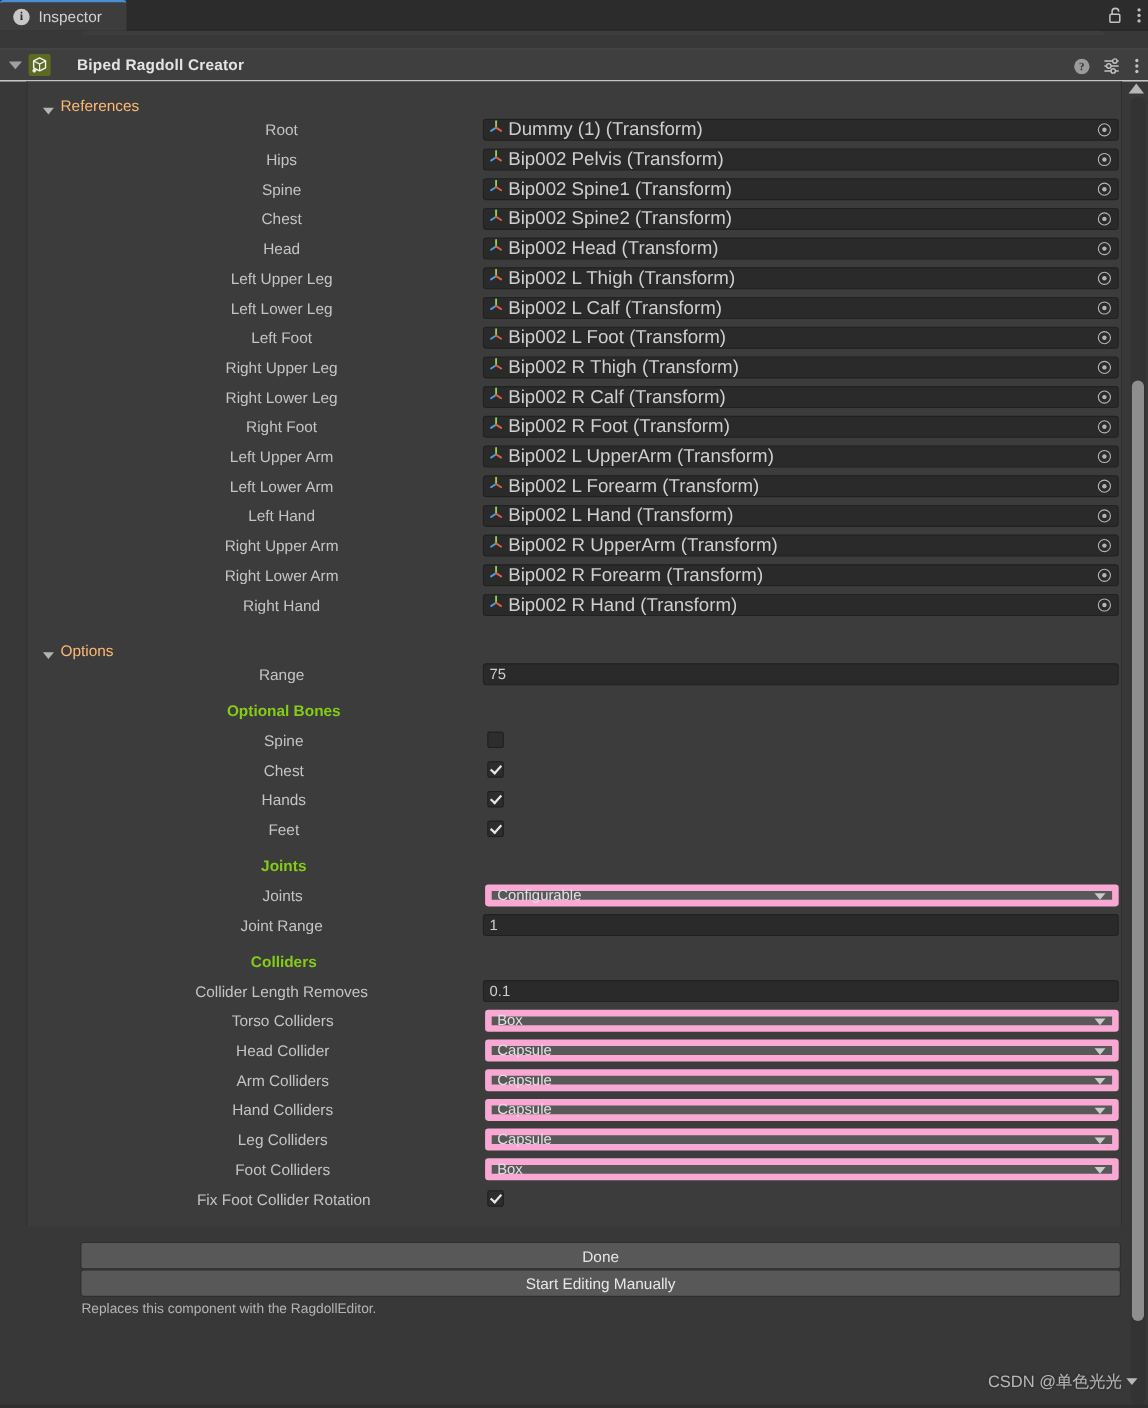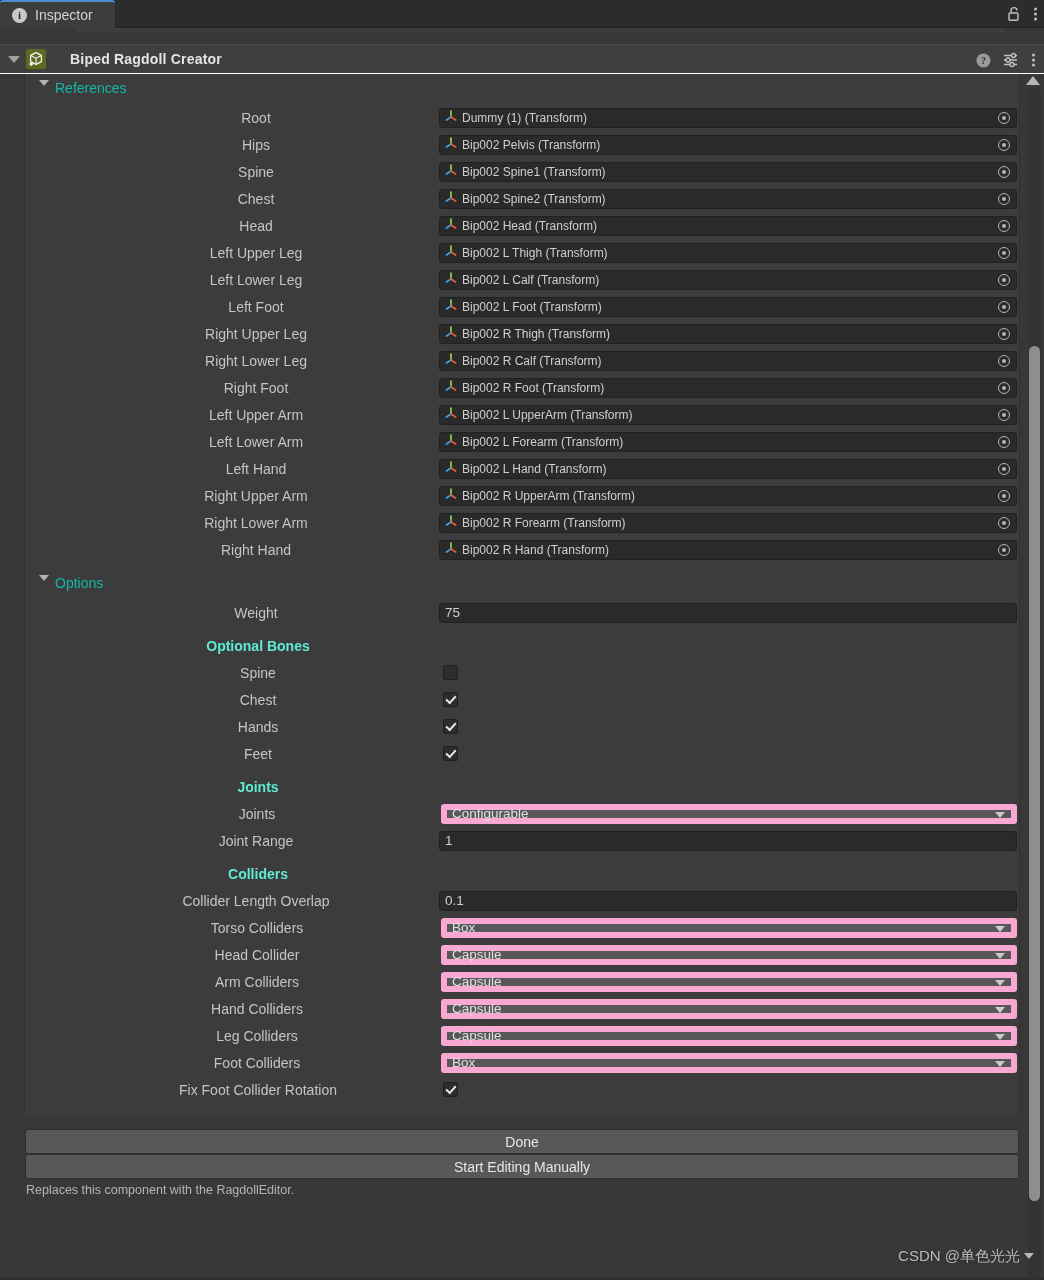--- a/index.html
+++ b/index.html
@@ -65,44 +65,44 @@
   }
 
   
   .body-panel {
     position: relative; margin: 0 24px 0 24px; background: #3c3c3c;
     border-left: 1px solid #303030; border-right: 1px solid #303030;
     padding-top: 6px; padding-bottom: 6px;
   }
 
   .section-head {
-    display: flex; align-items: flex-start; gap: 6px; height: 24px;
-    padding-left: 14px; font-size: 14px; color: #14b8a6;
+    display: flex; align-items: flex-end; gap: 6px; height: 24px;
+    padding-left: 14px; font-size: 14px; color: #fdba74;
   }
   .section-head .tri {
     width: 0; height: 0; border-left: 5px solid transparent;
     border-right: 5px solid transparent; border-top: 6px solid #b4b4b4;
   }
 
   .row { display: flex; align-items: center; height: 27px; padding-left: 0; text-align: center; }
   .row-label {
     width: 418px; padding-left: 48px; font-size: 14px; color: #c4c4c4;
     white-space: nowrap; overflow: hidden;
   }
-  .row-label.bold { font-weight: bold; color: #5eead4; }
+  .row-label.bold { font-weight: bold; color: #84cc16; }
   .row-field { flex: 1; padding-right: 2px; }
 
   
   .objfield {
     position: relative; display: flex; align-items: center; height: 20px;
     background: #2a2a2a; border: 1px solid #212121; border-radius: 3px;
     padding-left: 4px; width: 578px;
   }
   .objfield .txt {
-    font-size: 12px; color: #cfcfcf; margin-left: 4px;
+    font-size: 17px; color: #cfcfcf; margin-left: 4px;
     white-space: nowrap; overflow: hidden;
   }
   .objfield .picker {
     position: absolute; right: 1px; top: 0; bottom: 0; width: 22px;
     display: flex; align-items: center; justify-content: center; cursor: pointer;
   }
   .picker-ring {
     width: 12px; height: 12px; border: 1.5px solid #b4b4b4; border-radius: 50%;
     display: flex; align-items: center; justify-content: center;
   }
@@ -138,21 +138,21 @@
   .checkbox.checked::after {
     content: "";
     width: 4px; height: 8px; border: solid #e8e8e8;
     border-width: 0 2px 2px 0; transform: rotate(42deg) translate(-1px,-1px);
   }
 
   .spacer-sm { height: 12px; }
   .spacer-xs { height: 6px; }
 
   
-  .footer { position: relative; padding: 0 24px; background: #383838; }
+  .footer { position: relative; padding: 0 24px; background: #383838; margin-left: 48px; }
   .big-btn {
     height: 25px; background: #585858; border: 1px solid #2e2e2e; border-radius: 3px;
     display: flex; align-items: center; justify-content: center;
     font-size: 14px; color: #e6e6e6; cursor: pointer; margin: 0 1px;
   }
   .help-text { font-size: 12.5px; color: #b4b4b4; padding: 4px 0 4px 2px; }
 
   
   .scrollbar {
     position: absolute; right: 3px; top: 88px; width: 13px; bottom: 2px;
@@ -566,21 +566,21 @@
       </div>
 
     <div class="spacer-sm"></div>
 
     <div class="section-head">
       <span class="tri"></span>
       <span>Options</span>
     </div>
 
     <div class="row">
-      <div class="row-label">Weight</div>
+      <div class="row-label">Range</div>
       <div class="row-field">
         <div class="textfield">75</div>
       </div>
     </div>
 
     <div class="spacer-xs"></div>
 
     <div class="row">
       <div class="row-label bold">Optional Bones</div>
       <div class="row-field"></div>
@@ -634,21 +634,21 @@
       </div>
     </div>
 
     <div class="spacer-xs"></div>
 
     <div class="row">
       <div class="row-label bold">Colliders</div>
       <div class="row-field"></div>
     </div>
     <div class="row">
-      <div class="row-label">Collider Length Overlap</div>
+      <div class="row-label">Collider Length Removes</div>
       <div class="row-field">
         <div class="textfield">0.1</div>
       </div>
     </div>
     <div id="collider-rows">
         <div class="row">
           <div class="row-label">Torso Colliders</div>
           <div class="row-field">
             <div class="dropdown">
               <span>Box</span>

